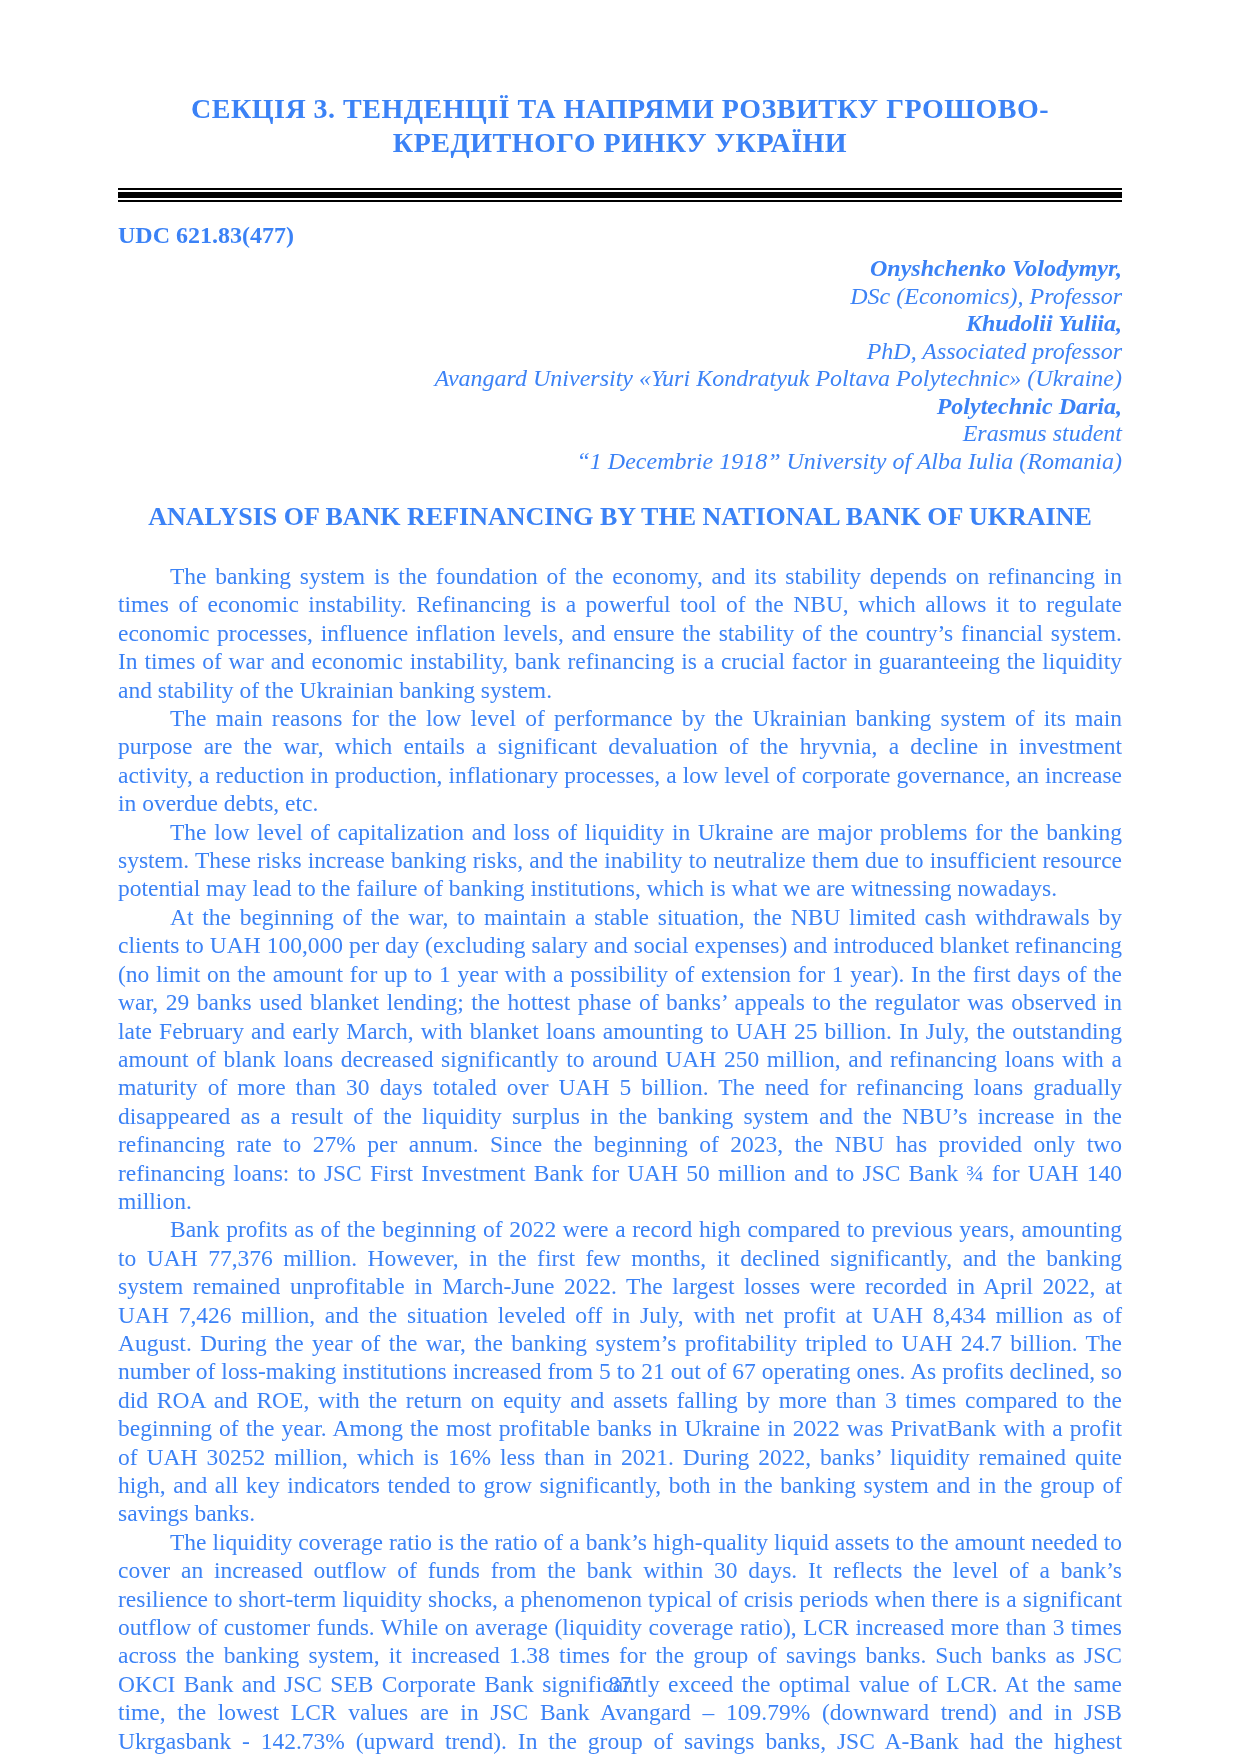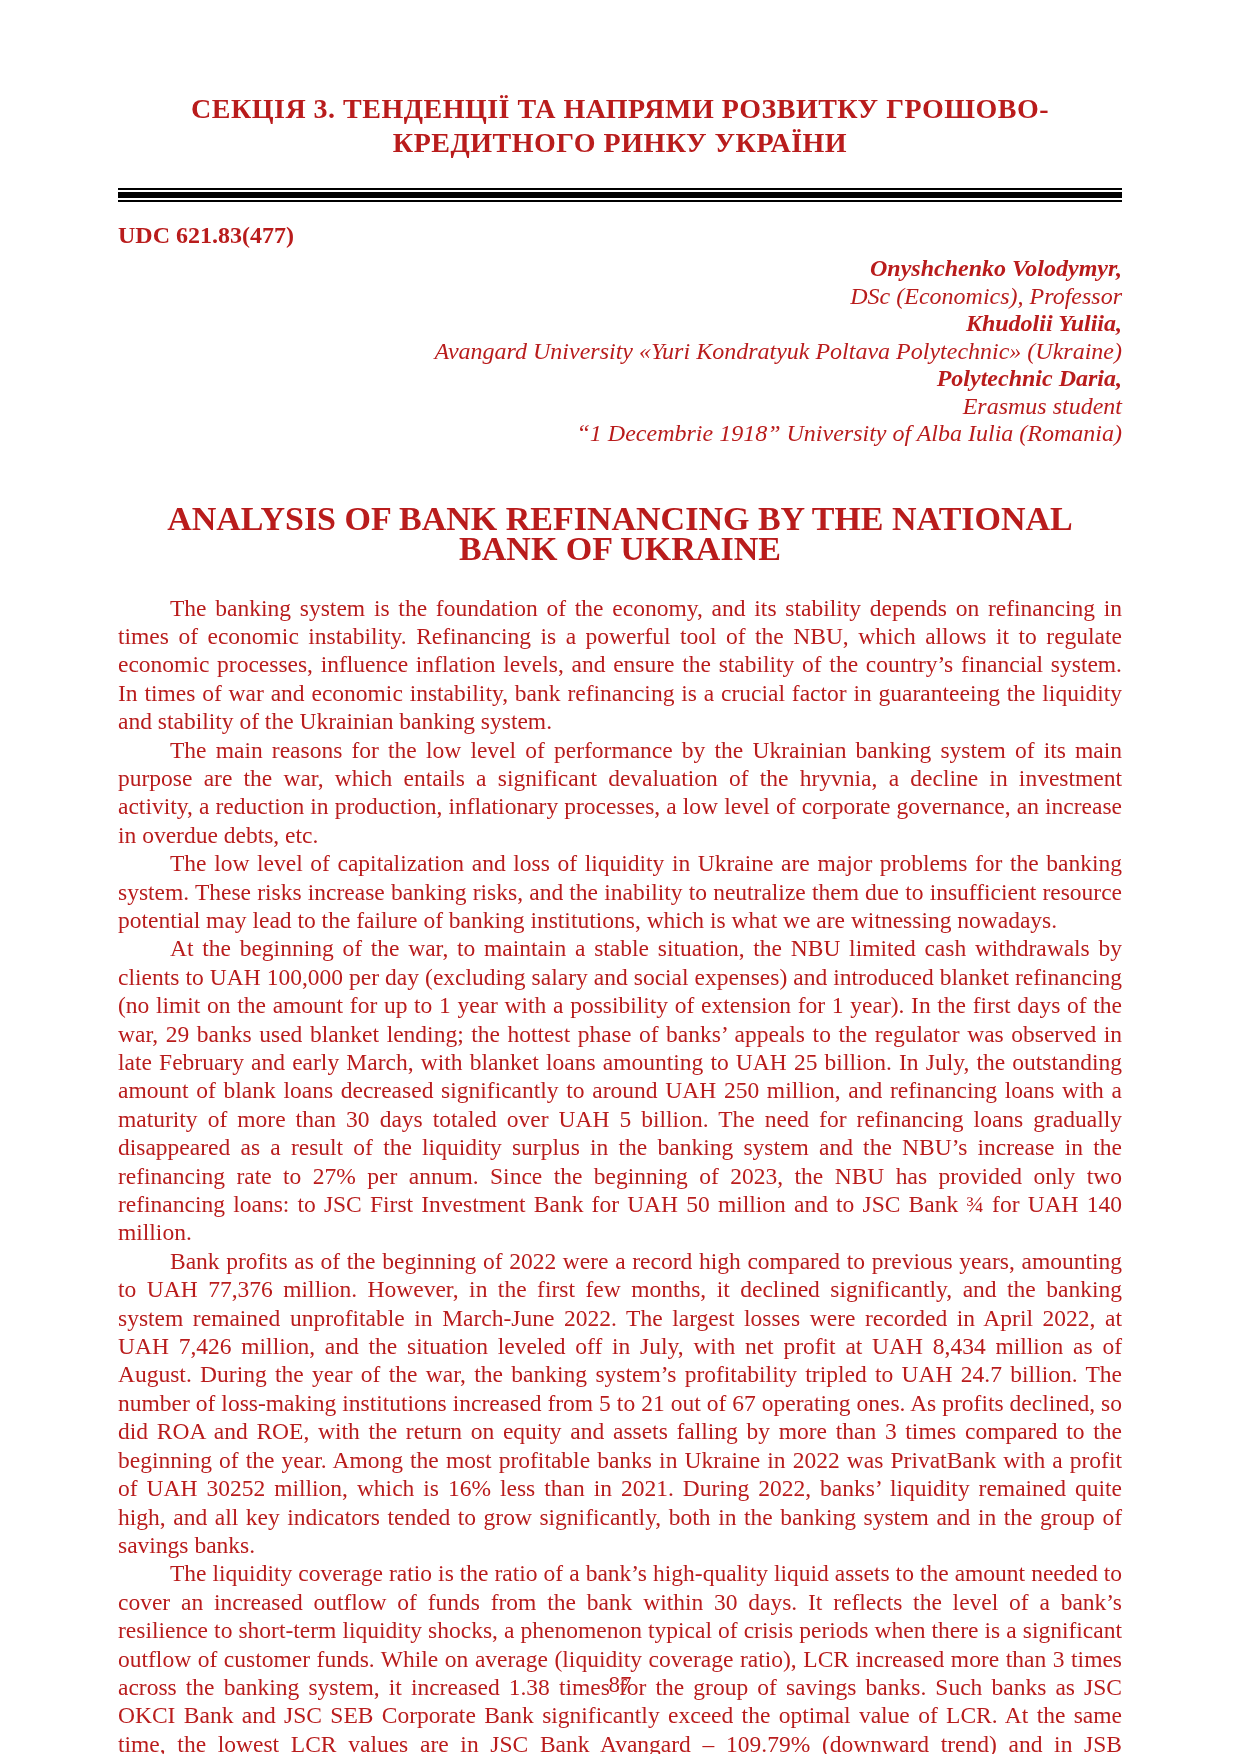--- a/index.html
+++ b/index.html
@@ -3,21 +3,21 @@
 <meta charset="utf-8">
 <style>
   * { margin: 0; padding: 0; box-sizing: border-box; }
   html, body { background: #e8e8e8; }
   .page {
     position: relative;
     width: 1240px;
     height: 1754px;
     margin: 0 auto;
     background: #ffffff;
-    color: #b91c1c;
+    color: #3b82f6;
     font-family: "Liberation Serif", serif;
     overflow: hidden;
   }
   .content {
     padding: 0 118px;
   }
   .section-header {
     margin-top: 92px;
     text-align: center;
     font-weight: bold;
@@ -43,24 +43,24 @@
   .authors {
     margin-top: 6px;
     text-align: right;
     font-size: 24px;
     line-height: 27.5px;
   }
   .author-name { font-weight: bold; font-style: italic; }
   .author-role { font-style: italic; }
   .author-affiliation { font-style: italic; }
   .paper-title {
-    margin-top: 56px;
+    margin-top: 27px;
     text-align: center;
     font-weight: bold;
-    font-size: 34px;
+    font-size: 26px;
     line-height: 30px;
   }
   .paper-body {
     margin-top: 30px;
     font-size: 23.5px;
     line-height: 28.4px;
     text-align: justify;
   }
   .paper-body p {
     text-indent: 52px;
@@ -89,20 +89,21 @@
     <div class="divider">
       <div class="divider-thick"></div>
     </div>
 
     <div class="udc">UDC 621.83(477)</div>
 
     <div class="authors">
       <div class="author-name">Onyshchenko Volodymyr,</div>
       <div class="author-role">DSc (Economics), Professor</div>
       <div class="author-name">Khudolii Yuliia,</div>
+      <div class="author-role">PhD, Associated professor</div>
       <div class="author-affiliation">Avangard University «Yuri Kondratyuk Poltava Polytechnic» (Ukraine)</div>
       <div class="author-name">Polytechnic Daria,</div>
       <div class="author-role">Erasmus student</div>
       <div class="author-affiliation">“1 Decembrie 1918” University of Alba Iulia (Romania)</div>
     </div>
 
     <div class="paper-title">ANALYSIS OF BANK REFINANCING BY THE NATIONAL BANK OF UKRAINE</div>
 
     <div class="paper-body">
       <p>The banking system is the foundation of the economy, and its stability depends on refinancing in times of economic instability. Refinancing is a powerful tool of the NBU, which allows it to regulate economic processes, influence inflation levels, and ensure the stability of the country’s financial system. In times of war and economic instability, bank refinancing is a crucial factor in guaranteeing the liquidity and stability of the Ukrainian banking system.</p>

